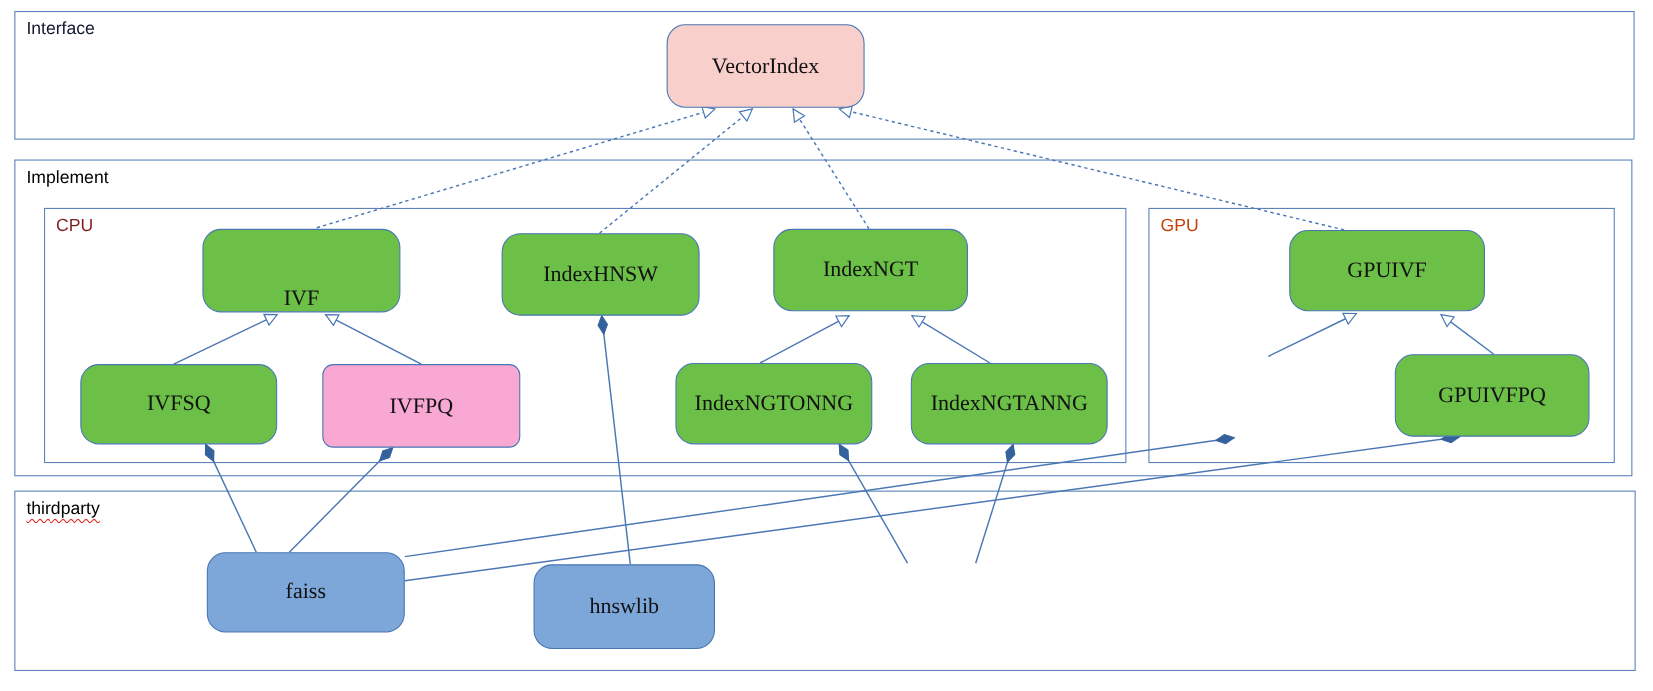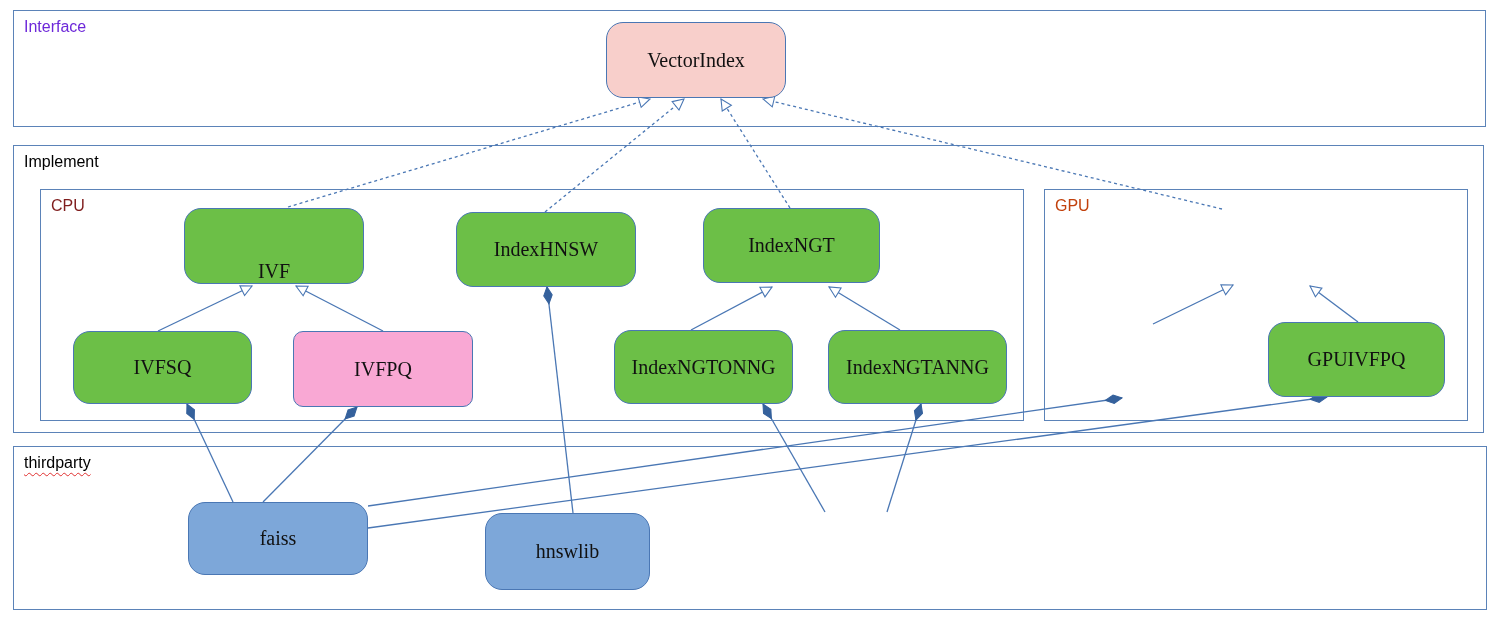--- a/index.html
+++ b/index.html
@@ -55,21 +55,21 @@
     fill:none;
   }
   #edges-layer line.realize{stroke-dasharray:3 3;}
 </style>
 </head>
 <body>
 
 <div class="canvas">
   <div id="containers-layer">
       <div class="container" style="left: 13px; top: 10px; width: 1473px; height: 117px;">
-        <span class="container-label" style="color: #6d28d9;">Interface</span>
+        <span class="container-label" style="color: #0f172a;">Interface</span>
       </div>
       <div class="container" style="left: 13px; top: 145px; width: 1471px; height: 288px;">
         <span class="container-label" style="color: rgb(0, 0, 0);">Implement</span>
       </div>
       <div class="container" style="left: 40px; top: 189px; width: 984px; height: 232px;">
         <span class="container-label" style="color: #7f1d1d;">CPU</span>
       </div>
       <div class="container" style="left: 1044px; top: 189px; width: 424px; height: 232px;">
         <span class="container-label" style="color: #c2410c;">GPU</span>
       </div>
@@ -114,20 +114,23 @@
       </div>
       <div class="node" style="left: 184px; top: 208px; width: 180px; height: 76px; background: rgb(108, 191, 71); align-items: flex-end;">
         <span>IVF</span>
       </div>
       <div class="node" style="left: 456px; top: 212px; width: 180px; height: 75px; background: rgb(108, 191, 71);">
         <span>IndexHNSW</span>
       </div>
       <div class="node" style="left: 703px; top: 208px; width: 177px; height: 75px; background: rgb(108, 191, 71);">
         <span>IndexNGT</span>
       </div>
+      <div class="node" style="left: 1172px; top: 209px; width: 178px; height: 74px; background: rgb(108, 191, 71);">
+        <span>GPUIVF</span>
+      </div>
       <div class="node" style="left: 73px; top: 331px; width: 179px; height: 73px; background: rgb(108, 191, 71);">
         <span>IVFSQ</span>
       </div>
       <div class="node" style="left: 293px; top: 331px; width: 180px; height: 76px; background: #f9a8d4; border-radius: 10px;">
         <span>IVFPQ</span>
       </div>
       <div class="node" style="left: 614px; top: 330px; width: 179px; height: 74px; background: rgb(108, 191, 71);">
         <span>IndexNGTONNG</span>
       </div>
       <div class="node" style="left: 828px; top: 330px; width: 179px; height: 74px; background: rgb(108, 191, 71);">

